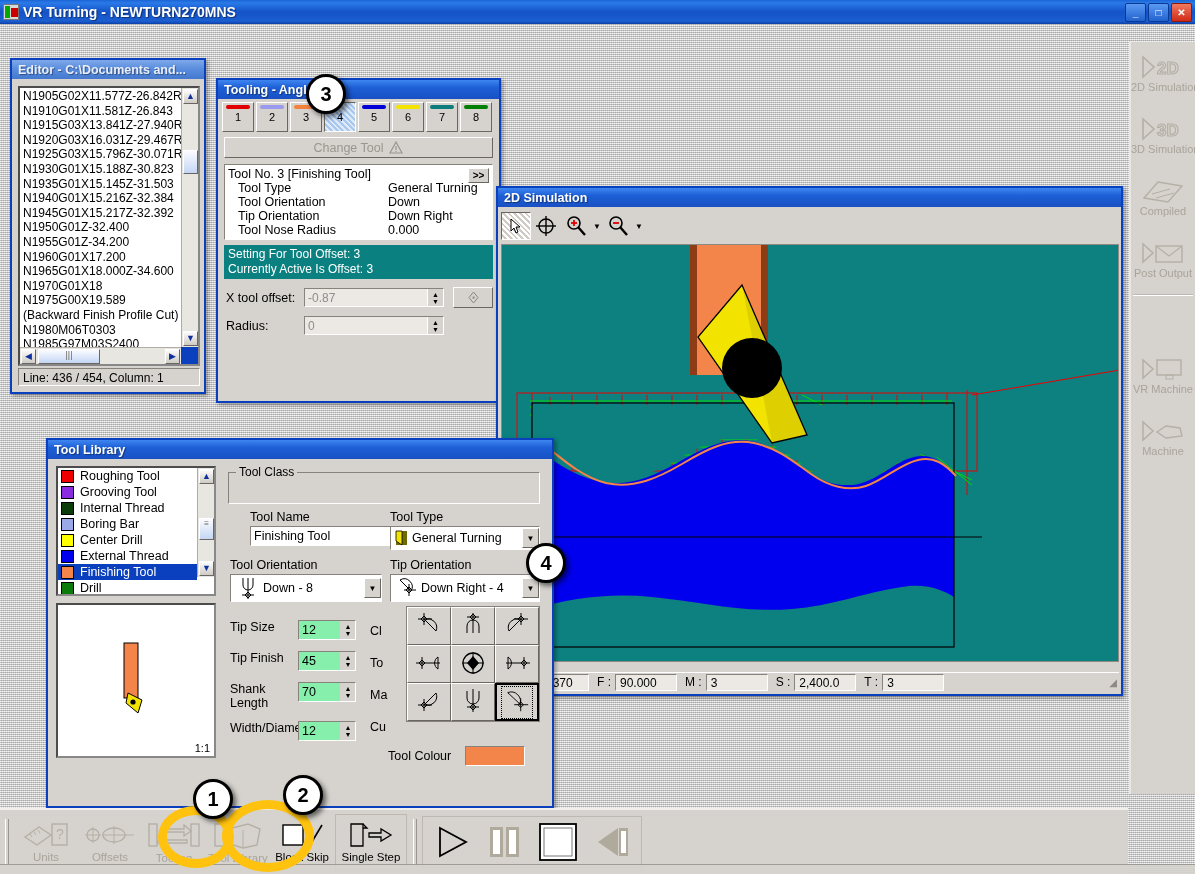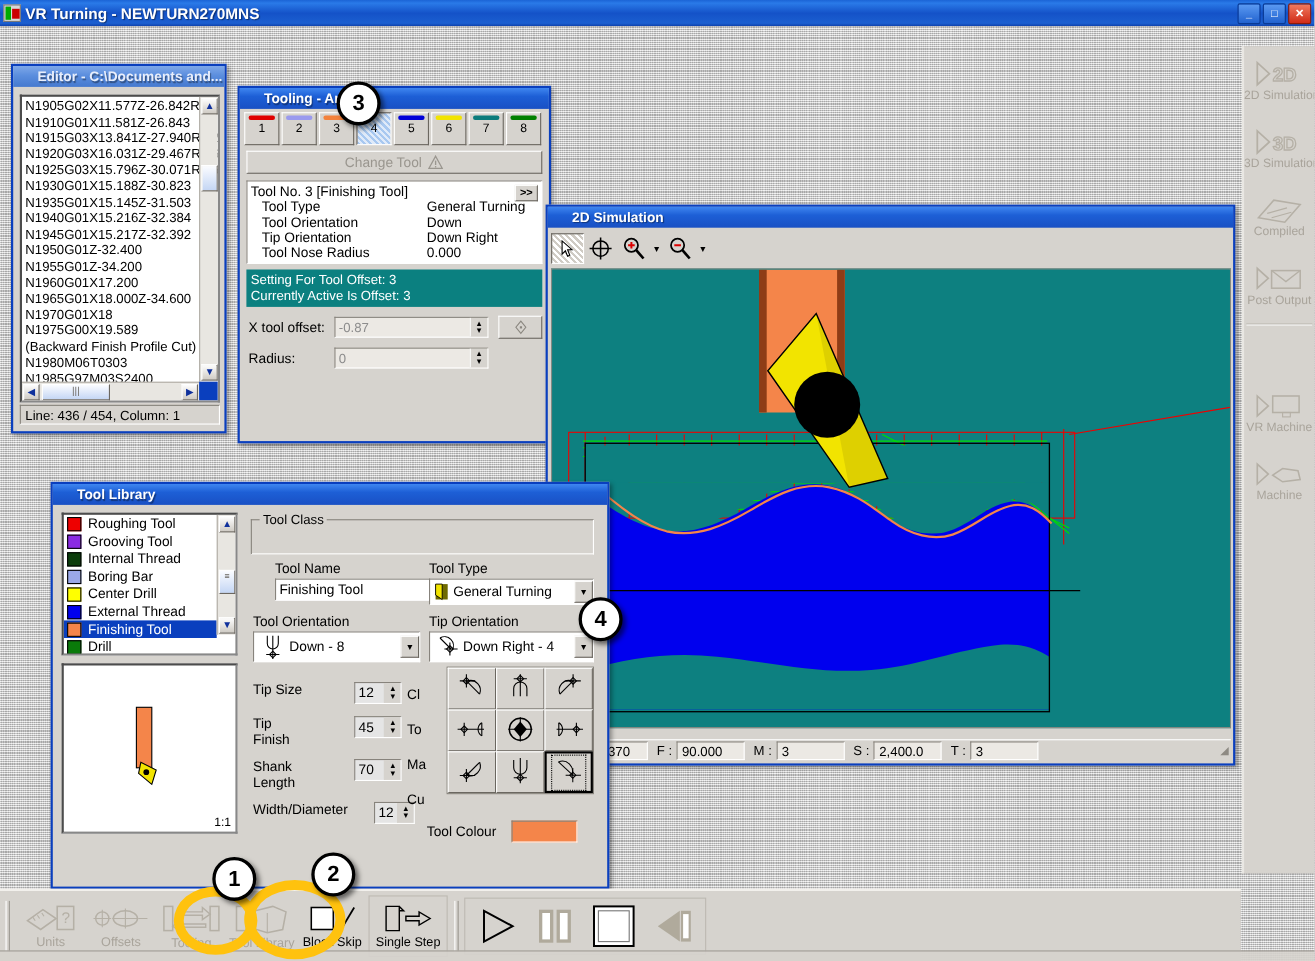--- a/index.html
+++ b/index.html
@@ -49,21 +49,21 @@
   #menubar .mi.disabled { color:#9a968f; }
 
   
   .win {
     position:absolute;
     background:#d6d3ce;
     border:2px solid #0a3fbe;
     box-shadow:2px 2px 4px rgba(0,0,0,.35);
   }
   .win > .cap {
-    height:19px; display:flex; align-items:center; padding-left:22px;
+    height:19px; display:flex; align-items:center; padding-left:6px;
     background:linear-gradient(180deg,#3f86f0 0%,#1d5fd6 40%,#1950c4 100%);
     color:#fff; font-weight:bold; font-size:12.5px;
     text-shadow:1px 1px 1px rgba(0,0,0,.4);
   }
   .win > .cap.pale {
     background:linear-gradient(180deg,#7fa8e8 0%,#5b8ede 45%,#4579cf 100%);
     color:#e8eefb;
   }
 
   
@@ -188,22 +188,22 @@
     height:24px; display:flex; align-items:center; font-size:12.5px; padding-left:2px;
   }
   .combo .arrowbox {
     margin-left:auto; width:17px; height:20px; background:#d6d3ce;
     border:1px solid #fff; border-right-color:#6b6760; border-bottom-color:#6b6760;
     display:flex; align-items:center; justify-content:center; font-size:8px;
   }
   .numrow { display:flex; align-items:flex-start; margin-bottom:11px; }
   .numrow .lbl { width:68px; }
   .numspin {
-    width:58px; height:20px; display:flex; background:#e5e5e5;
-    border:1px solid #87837c; border-right-color:#fff; border-bottom-color:#fff;margin-left:42px;
+    width:58px; height:20px; display:flex; background:#86efac;
+    border:1px solid #87837c; border-right-color:#fff; border-bottom-color:#fff;
   }
   .numspin .val { flex:1; padding:2px 3px; font-size:12.5px; }
   .numspin .arrows { width:15px; background:#d6d3ce; border-left:1px solid #d6d3ce;
     display:flex; flex-direction:column; align-items:center; justify-content:center; }
   .numspin .arrows i { font-style:normal; font-size:7px; line-height:7px; }
   .tipgrid {
     position:absolute; display:grid; grid-template-columns:repeat(3,44px); grid-template-rows:repeat(3,38px);
     background:#d6d3ce; border:1px solid #87837c;
   }
   .tipcell {

